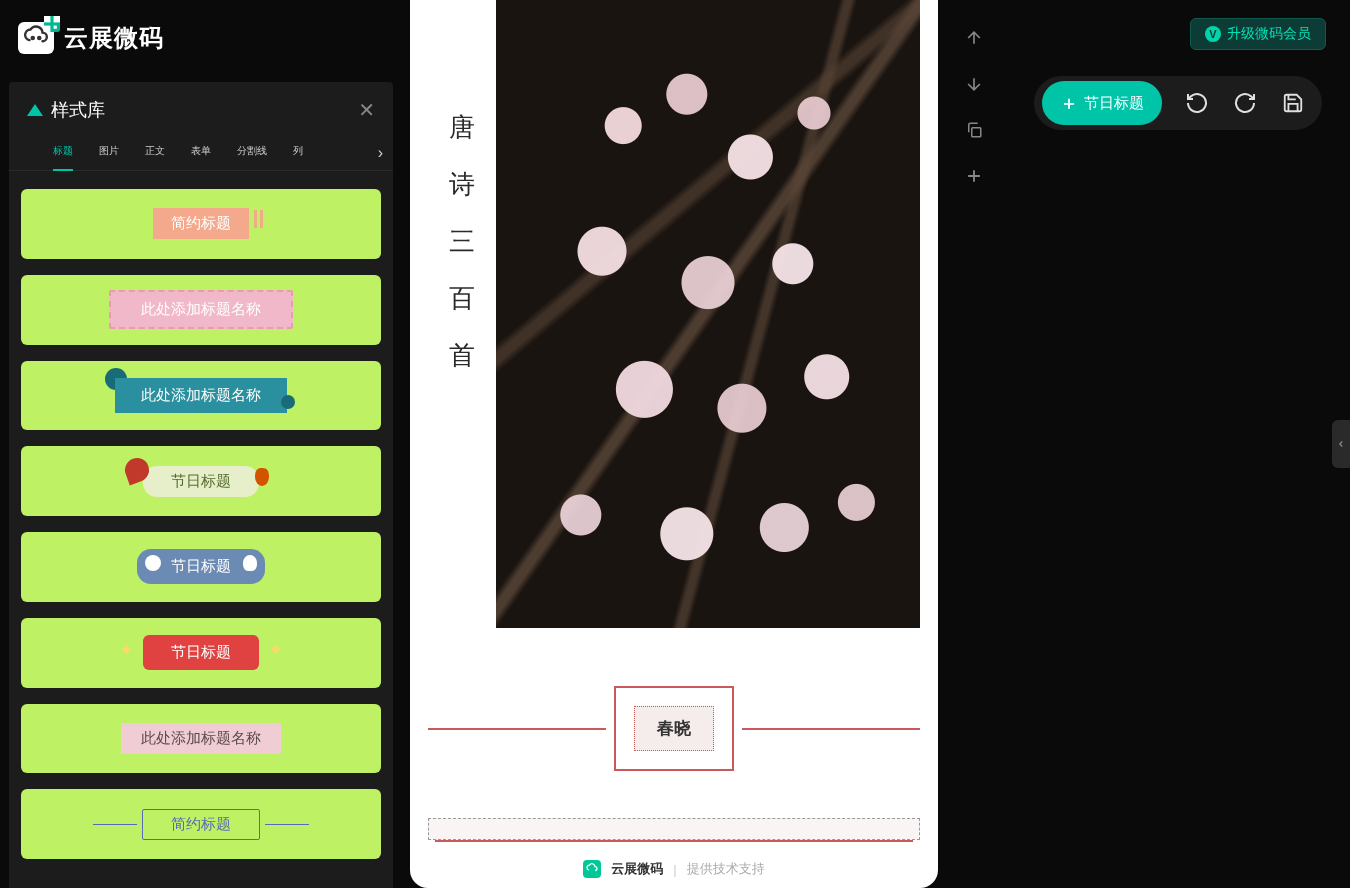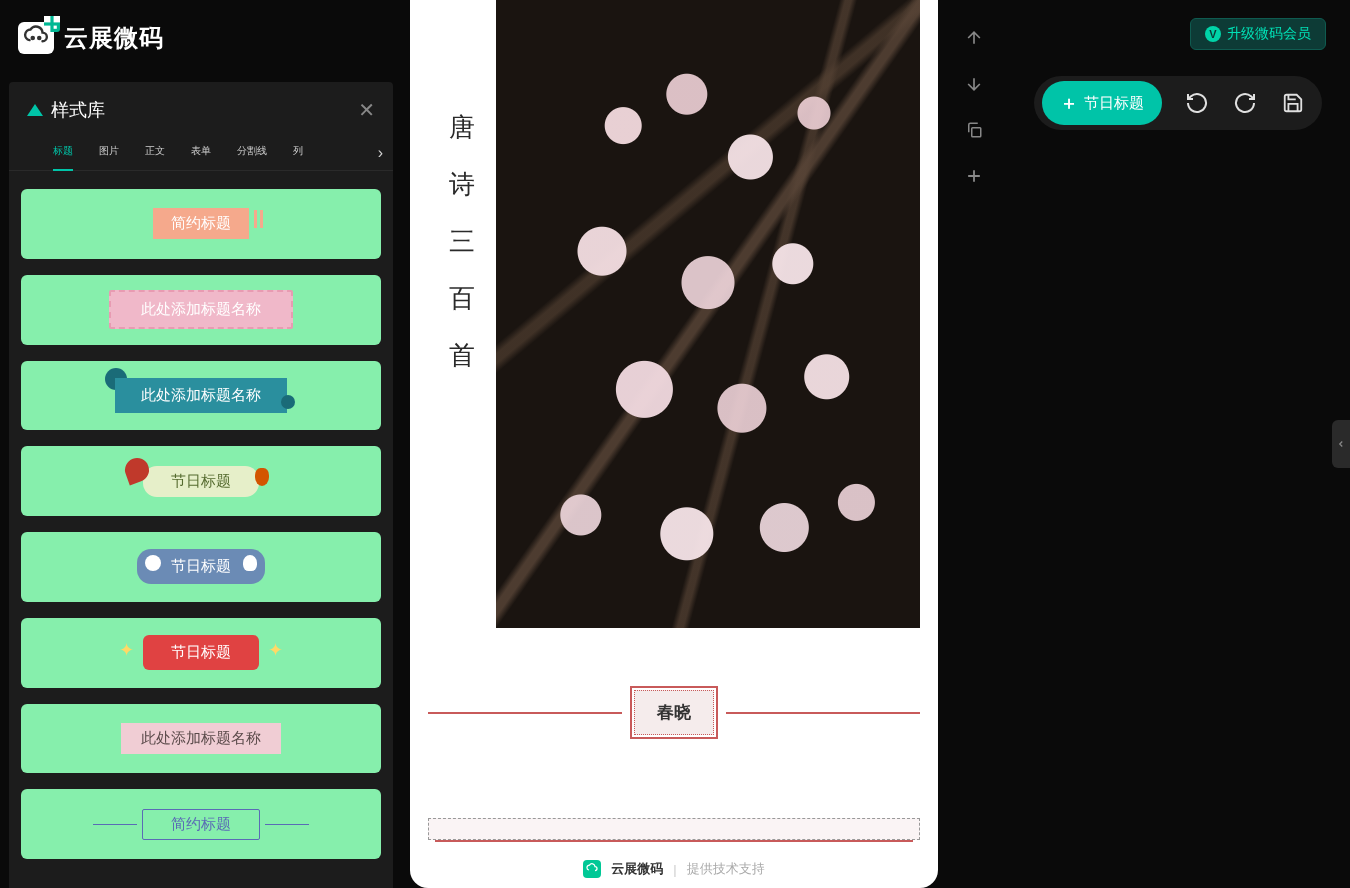--- a/index.html
+++ b/index.html
@@ -61,21 +61,21 @@
     position: absolute; right: 10px; top: 8px; color: #d0d0d0; font-size: 16px;
   }
 
   .style-list {
     padding: 18px 12px; height: calc(100% - 100px); overflow-y: auto;
     display: flex; flex-direction: column; gap: 16px;
   }
   .style-list::-webkit-scrollbar { width: 4px; }
   .style-list::-webkit-scrollbar-thumb { background: #555; border-radius: 2px; }
   .style-card {
-    background: #86efac; border-radius: 6px; height: 78px;
+    background: #bef264; border-radius: 6px; height: 78px;
     display: flex; align-items: center; justify-content: center; position: relative;
     cursor: pointer;
   }
 
   
   .sp1 { background: #f5a98c; color: #fff; padding: 6px 18px; font-size: 15px; position: relative; }
   .sp1-bars { position: absolute; right: -14px; top: 2px; display: flex; gap: 3px; }
   .sp1-bars span { width: 3px; height: 18px; background: #f5a98c; display:block; }
 
   .sp2 {
@@ -146,21 +146,21 @@
       linear-gradient(105deg, transparent 58%, rgba(85,66,52,0.7) 59%, rgba(85,66,52,0.7) 60%, transparent 61%),
       linear-gradient(140deg, transparent 35%, rgba(80,62,48,0.7) 36%, rgba(80,62,48,0.7) 37%, transparent 38%);
   }
 
   .poem-title-row {
     position: absolute; top: 686px; left: 18px; right: 18px;
     display: flex; align-items: center; justify-content: center;
   }
   .poem-line { flex:1; height: 2px; background: #c85a5a; }
   .poem-title-box {
-    margin: 0 8px; border: 2px solid #c85a5a; padding: 2px;
+    margin: 0 8px; border: 2px solid #c85a5a; padding: 18px;
   }
   .poem-title-inner {
     border: 1px dotted #c85a5a; background: #f5ecec;
     padding: 10px 22px; font-size: 17px; font-weight: 600; color: #333;
   }
 
   .poem-author {
     position: absolute; top: 766px; left: 0; right: 0; text-align: center;
   }
   .poem-author span {

